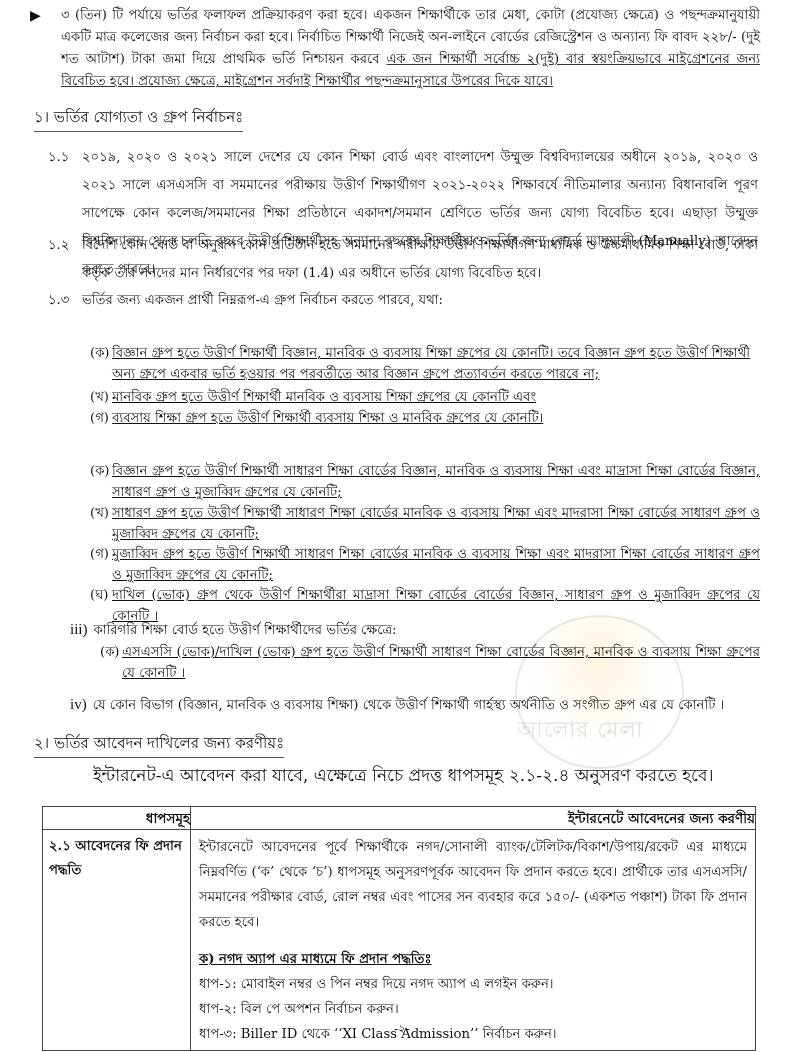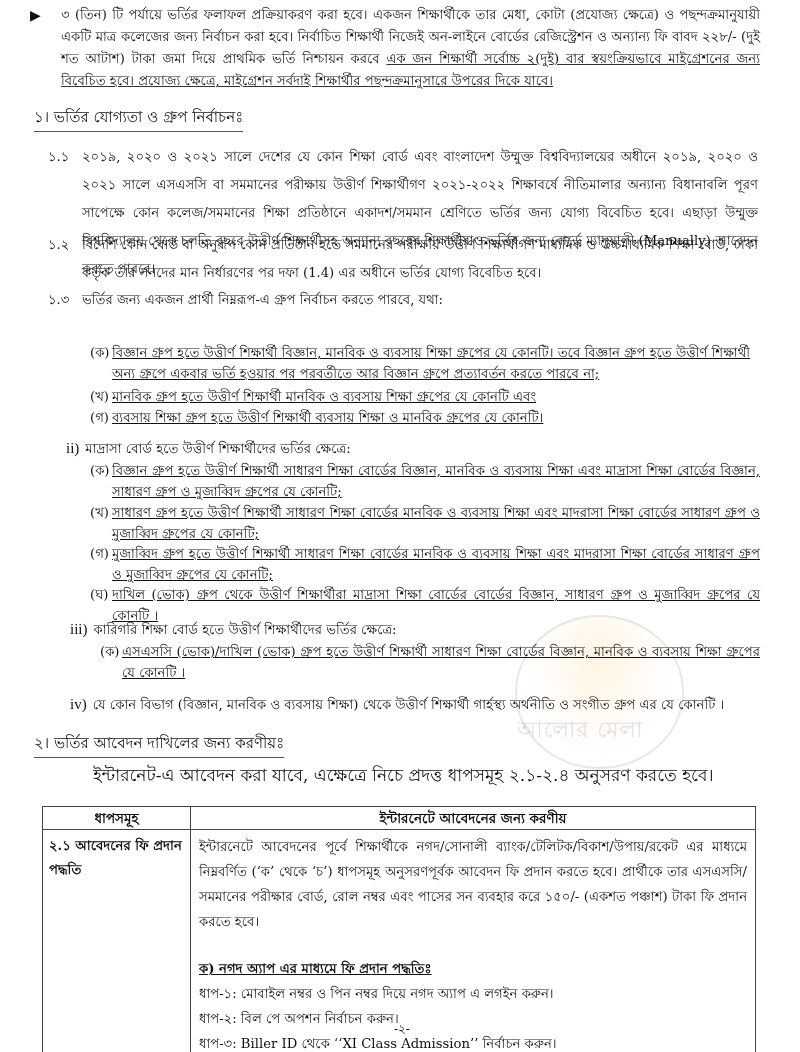--- a/index.html
+++ b/index.html
@@ -25,25 +25,25 @@
   .roman { display: inline-block; font-family: "Liberation Serif", serif; font-size: 15px; margin-right: 6px; }
   .sub { position: absolute; width: 660px; line-height: 21px; text-align: justify; }
   .sub .lab { position: absolute; left: 0; top: 0; }
   .sub .txt { margin-left: 22px; display: block; text-decoration: underline; }
   .intro { position: absolute; left: 93px; top: 762px; font-size: 17px; font-weight: normal; white-space: nowrap; }
   table.steps {
     position: absolute; left: 42px; top: 806px; width: 714px; border-collapse: collapse;
     font-size: 13.2px;
   }
   table.steps th, table.steps td { border: 1.5px solid #444; vertical-align: top; }
-  table.steps th { font-weight: bold; font-size: 13.5px; height: 22px; padding: 0; text-align: center; line-height: 22px; }
+  table.steps th { font-weight: bold; font-size: 13.5px; height: 22px; padding: 0; text-align: right; line-height: 22px; }
   table.steps th.c1, table.steps td.c1 { width: 135px; }
   table.steps td.c1 { padding: 4px 6px; font-weight: bold; line-height: 24px; }
   table.steps td.c2 { padding: 4px 8px 4px 8px; line-height: 25px; text-align: justify; }
-  .sub-heading { font-weight: bold; text-decoration: underline; margin-top: 22px; display: block; }
+  .sub-heading { font-weight: bold; text-decoration: underline; margin-top: 12px; display: block; }
   .step { display: block; line-height: 25px; }
   .page-num { position: absolute; left: 394px; top: 1020px; font-size: 12px; }
   .watermark {
     position: absolute; left: 515px; top: 615px; width: 165px; height: 150px; border-radius: 50%;
     border: 2px solid rgba(190,190,190,0.35);
     background: radial-gradient(ellipse at 50% 30%, rgba(255,235,200,0.55) 0%, rgba(255,245,230,0.25) 45%, rgba(255,255,255,0) 70%);
   }
   .watermark-text {
     position: absolute; left: 0; width: 100%; top: 95px; 
     font-size: 22px; color: rgba(170,170,170,0.35); letter-spacing: 1px;
@@ -86,23 +86,20 @@
   </div>
   <div class="sub" style="left:90px; top:386px;">
     <span class="lab">(খ)</span>
     <span class="txt">মানবিক গ্রুপ হতে উত্তীর্ণ শিক্ষার্থী মানবিক ও ব্যবসায় শিক্ষা গ্রুপের যে কোনটি এবং</span>
   </div>
   <div class="sub" style="left:90px; top:407px;">
     <span class="lab">(গ)</span>
     <span class="txt">ব্যবসায় শিক্ষা গ্রুপ হতে উত্তীর্ণ শিক্ষার্থী ব্যবসায় শিক্ষা ও মানবিক গ্রুপের যে কোনটি।</span>
   </div>
 
-  <div class="group-title" style="left:66px; top:437px;">
-    <span class="roman">ii)</span><span>মাদ্রাসা বোর্ড হতে উত্তীর্ণ শিক্ষার্থীদের ভর্তির ক্ষেত্রে:</span>
-  </div>
   <div class="sub" style="left:90px; top:460px; width:670px;">
     <span class="lab">(ক)</span>
     <span class="txt">বিজ্ঞান গ্রুপ হতে উত্তীর্ণ শিক্ষার্থী সাধারণ শিক্ষা বোর্ডের বিজ্ঞান, মানবিক ও ব্যবসায় শিক্ষা এবং মাদ্রাসা শিক্ষা বোর্ডের বিজ্ঞান, সাধারণ গ্রুপ ও মুজাব্বিদ গ্রুপের যে কোনটি;</span>
   </div>
   <div class="sub" style="left:90px; top:502px; width:670px;">
     <span class="lab">(খ)</span>
     <span class="txt">সাধারণ গ্রুপ হতে উত্তীর্ণ শিক্ষার্থী সাধারণ শিক্ষা বোর্ডের মানবিক ও ব্যবসায় শিক্ষা এবং মাদরাসা শিক্ষা বোর্ডের সাধারণ গ্রুপ ও মুজাব্বিদ গ্রুপের যে কোনটি;</span>
   </div>
   <div class="sub" style="left:90px; top:543px; width:670px;">
     <span class="lab">(গ)</span>

